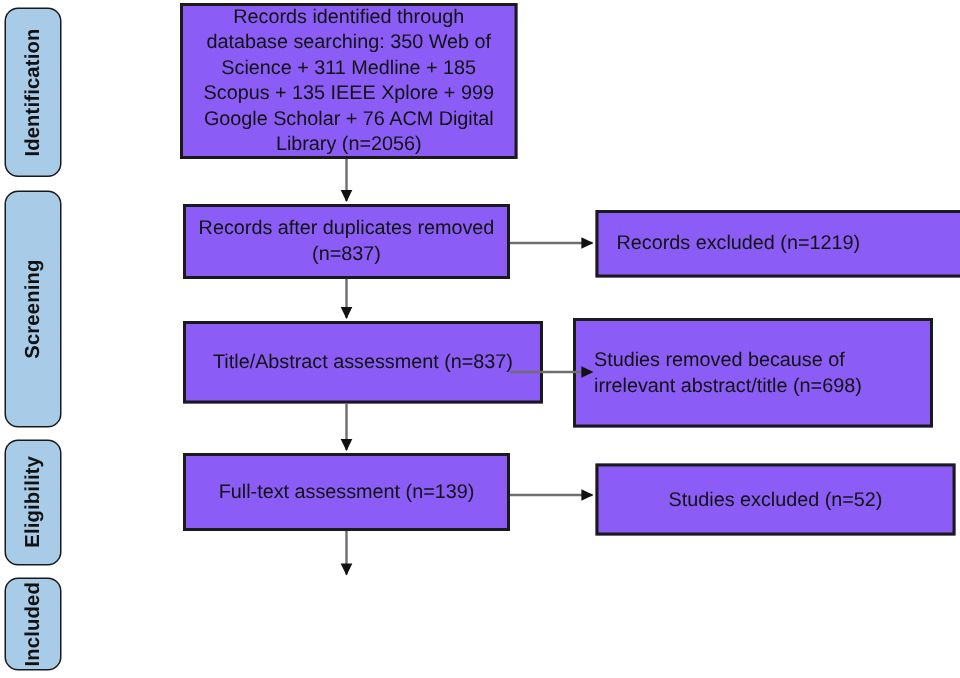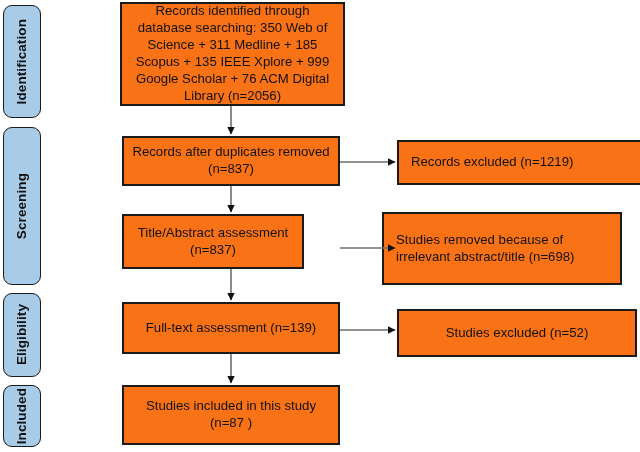--- a/index.html
+++ b/index.html
@@ -42,21 +42,21 @@
     max-height: 100%;
     white-space: normal;
     overflow-wrap: break-word;
     word-break: break-word;
   }
 
   
   .box {
     position: absolute;
     box-sizing: border-box;
-    background: #f97316;
+    background: #8b5cf6;
     border: 2px solid #1a1a1a;
     display: flex;
     align-items: center;
   }
   .box.center { justify-content: center; }
   .box.left   { justify-content: flex-start; }
   .box-text {
     font-size: 13.2px;
     color: #111111;
     line-height: 1.28;
@@ -96,31 +96,28 @@
   </div>
 
   <div class="box center" style="left:120px; top:2px; width:225px; height:104px;">
     <span class="box-text">Records identified through database searching: 350 Web of Science + 311 Medline + 185 Scopus + 135 IEEE Xplore + 999 Google Scholar + 76 ACM Digital Library (n=2056)</span>
   </div>
 
   <div class="box center" style="left:122px; top:136px; width:218px; height:50px;">
     <span class="box-text">Records after duplicates removed (n=837)</span>
   </div>
 
-  <div class="box center" style="left:122px; top:214px; width:182px; height:55px;">
+  <div class="box center" style="left:122px; top:214px; width:240px; height:55px;">
     <span class="box-text">Title/Abstract assessment (n=837)</span>
   </div>
 
   <div class="box center" style="left:122px; top:302px; width:218px; height:52px;align-items:center;">
     <span class="box-text">Full-text assessment (n=139)</span>
   </div>
 
-  <div class="box center" style="left:122px; top:385px; width:218px; height:60px;">
-    <span class="box-text">Studies included in this study (n=87 )</span>
-  </div>
 
   <div class="box left" style="left:397px; top:140px; width:256px; height:45px;align-items:center;">
     <span class="box-text">Records excluded (n=1219)</span>
   </div>
 
   <div class="box left" style="left:382px; top:212px; width:240px; height:73px;">
     <span class="box-text" style="width:190px;">Studies removed because of irrelevant abstract/title (n=698)</span>
   </div>
 
   <div class="box center" style="left:397px; top:309px; width:240px; height:48px;">

